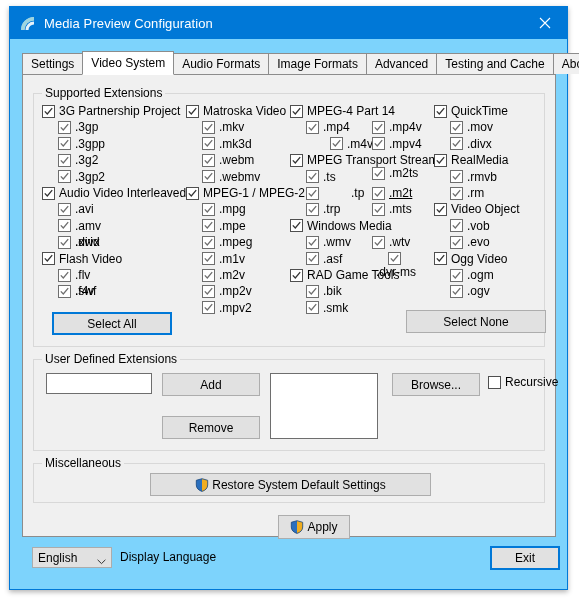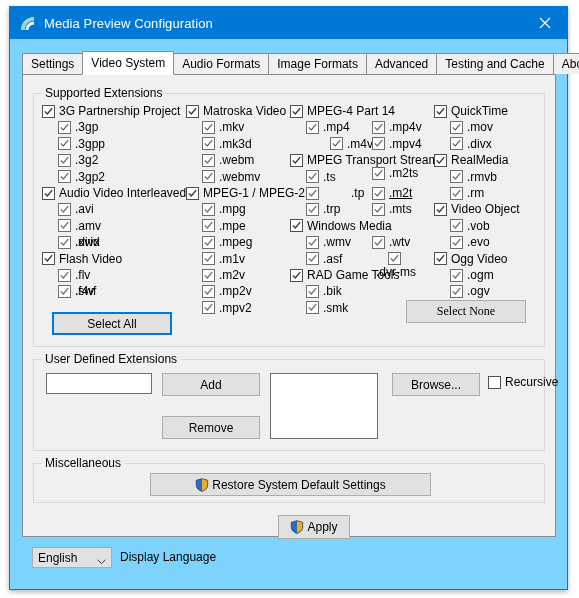--- a/index.html
+++ b/index.html
@@ -560,21 +560,21 @@
             <span class="box dim">
               <svg width="9" height="9" viewBox="0 0 9 9">
                 <path d="M.8 4.4 L3.3 7 L8.2 1.2" stroke="#6e6e6e" stroke-width="1.3" fill="none"></path>
               </svg>
             </span>
             <span>.ogv</span>
           </div>
         </div>
 
       <div class="btn focus" id="btn-select-all" style="left:18px;top:218px;width:120px;height:23px;">Select All</div>
-      <div class="btn" id="btn-select-none" style="left:372px;top:206px;width:120px;height:23px;font-family:Liberation Serif, serif;">Select None</div>
+      <div class="btn" id="btn-select-none" style="left:372px;top:216px;width:140px;height:23px;">Select None</div>
     </div>
 
     <div class="group grp-user">
       <span class="glabel">User Defined Extensions</span>
 
       <input class="tbox" type="text" style="left: 12px; top: 13px; width: 106px; height: 21px; padding: 0px 4px; font-size: 12px; font-family: &quot;Liberation Sans&quot;, sans-serif;" placeholder="">
       <div class="btn" style="left:128px;top:13px;width:98px;height:23px;">Add</div>
       <div class="btn" style="left:128px;top:56px;width:98px;height:23px;">Remove</div>
 
       <div class="tbox" style="left:236px;top:13px;width:108px;height:66px;"></div>
@@ -616,15 +616,16 @@
   <div class="bottombar">
     <div class="combo">
       <span>English</span>
       <span class="arrow">
         <svg width="9" height="6" viewBox="0 0 9 6">
           <path d="M.6 .8 L4.5 4.6 L8.4 .8" stroke="#333" stroke-width="1" fill="none"></path>
         </svg>
       </span>
     </div>
     <div class="disp-lang">Display Language</div>
+    <div class="btn focus exit">Exit</div>
   </div>
 
 </div>
 
 </body></html>

